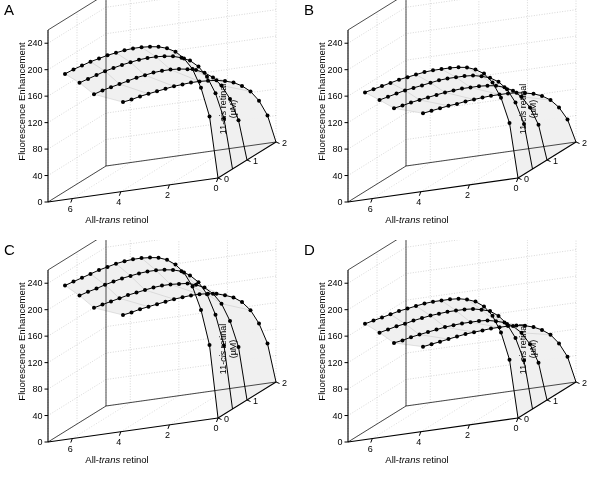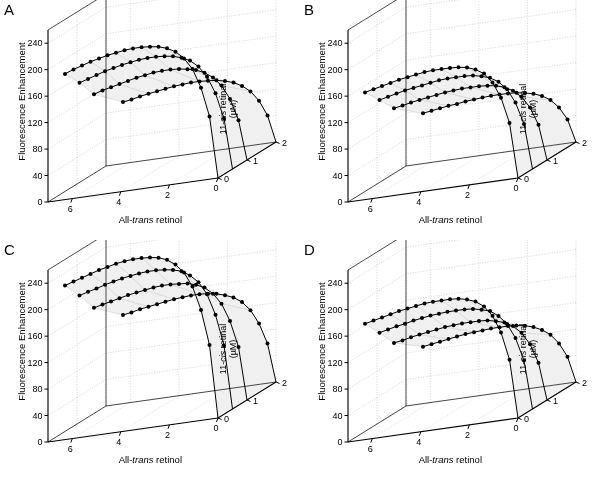--- a/index.html
+++ b/index.html
@@ -52,21 +52,21 @@
     text-align: center;
     font-size: 9.5px;
     line-height: 11px;
     white-space: nowrap;
   }
   .xlabel {
     position: absolute;
     left: 52px;
     top: 214px;
     width: 130px;
-    text-align: right;
+    text-align: center;
     font-size: 9.5px;
     line-height: 11px;
     white-space: nowrap;
   }
   .zlabel {
     position: absolute;
     left: 218px;
     top: 155px;
     width: 92px;
     transform: rotate(-90deg);

